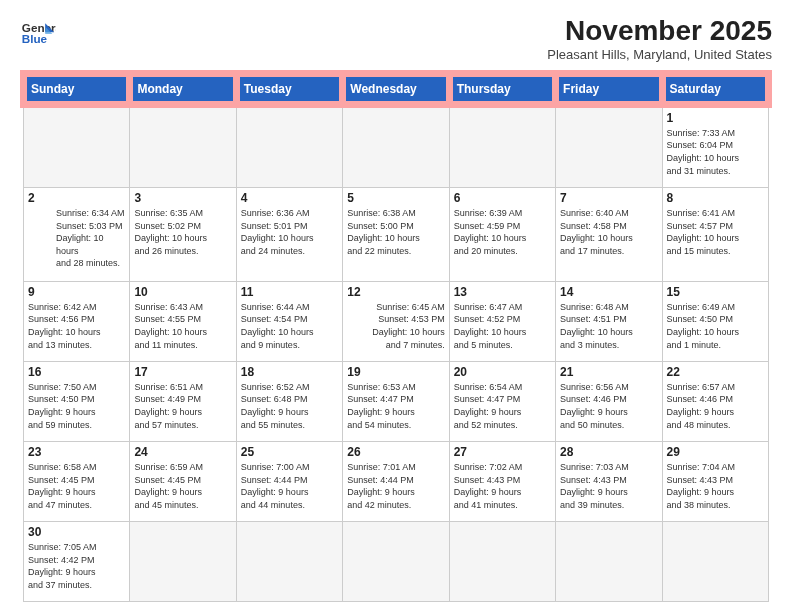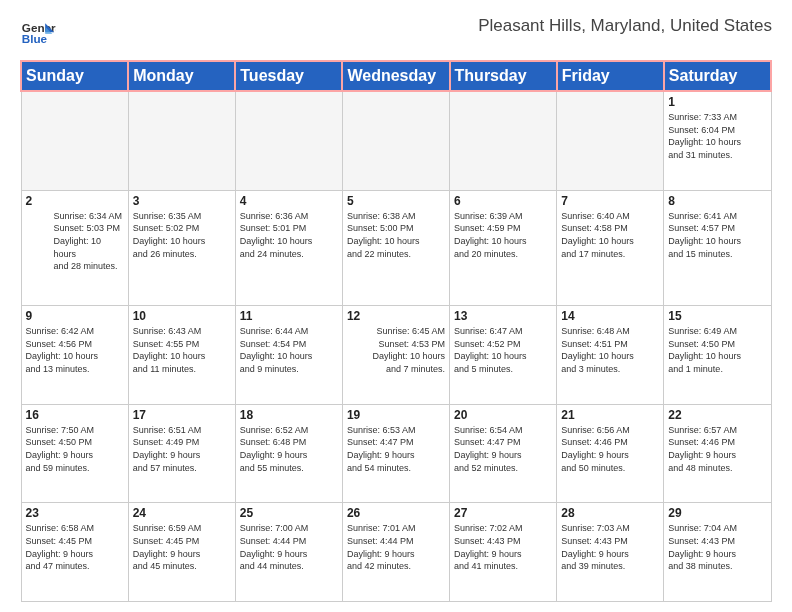--- a/index.html
+++ b/index.html
@@ -36,38 +36,38 @@
     .title-block {
       text-align: right;
     }
     .month-title {
       font-size: 28px;
       font-weight: bold;
       color: #222;
       line-height: 1.1;
     }
     .subtitle {
-      font-size: 17px;
+      font-size: 13px;
       color: #444;
     }
     .calendar {
       flex: 1;
       border: 1px solid #ccc;
       border-collapse: collapse;
       width: 100%;
       table-layout: fixed;
     }
     .calendar thead tr th {
       background: #2563c0;
       color: #fff;
-      font-size: 16px;
+      font-size: 12px;
       font-weight: bold;
       padding: 5px 4px;
       text-align: left;
-      border: 2px solid #fca5a5;
+      border: 7px solid #fca5a5;
     }
     .calendar tbody tr td {
       border: 1px solid #ccc;
       vertical-align: top;
       padding: 3px 4px;
       font-size: 9.5px;
       color: #333;
       background: #fff;
       height: 70px;
     }
@@ -97,20 +97,21 @@
   <div class="header">
     <div class="logo">
       <svg class="logo-icon" viewBox="0 0 40 40">
         <text x="2" y="18" font-size="13" font-weight="bold" fill="#333" font-family="Arial">General</text>
         <text x="2" y="30" font-size="13" font-weight="bold" fill="#2563c0" font-family="Arial">Blue</text>
         <polygon points="28,8 38,18 28,18" fill="#2563c0"></polygon>
         <polygon points="28,12 36,20 28,20" fill="#4fa0e0" opacity="0.7"></polygon>
       </svg>
     </div>
     <div class="title-block">
+      <div class="month-title">November 2025</div>
       <div class="subtitle">Pleasant Hills, Maryland, United States</div>
     </div>
   </div>
 
   <table class="calendar">
     <thead>
       <tr>
       <th>Sunday</th>
           <th>Monday</th>
           <th>Tuesday</th>
@@ -333,15 +334,30 @@
 and 39 minutes.</div>
           </td>
           <td>
             <span class="day-number">29</span>
             <div class="day-info" style="white-space: pre-line;">Sunrise: 7:04 AM
 Sunset: 4:43 PM
 Daylight: 9 hours
 and 38 minutes.</div>
           </td>
         </tr>
+        <tr class="last-row">
+          <td>
+            <span class="day-number">30</span>
+            <div class="day-info" style="white-space: pre-line;">Sunrise: 7:05 AM
+Sunset: 4:42 PM
+Daylight: 9 hours
+and 37 minutes.</div>
+          </td>
+          <td class="empty"></td>
+          <td class="empty"></td>
+          <td class="empty"></td>
+          <td class="empty"></td>
+          <td class="empty"></td>
+          <td class="empty"></td>
+        </tr>
       </tbody>
   </table>
 </div>
 
 </body></html>

